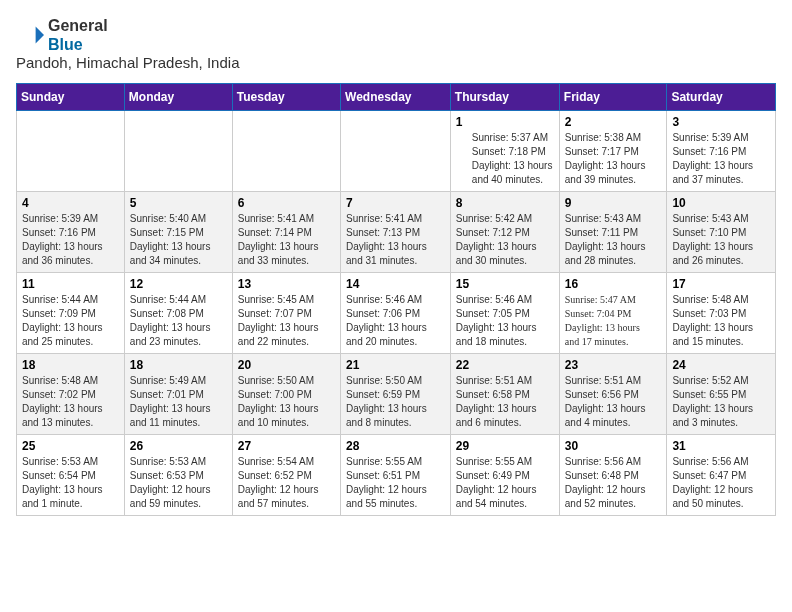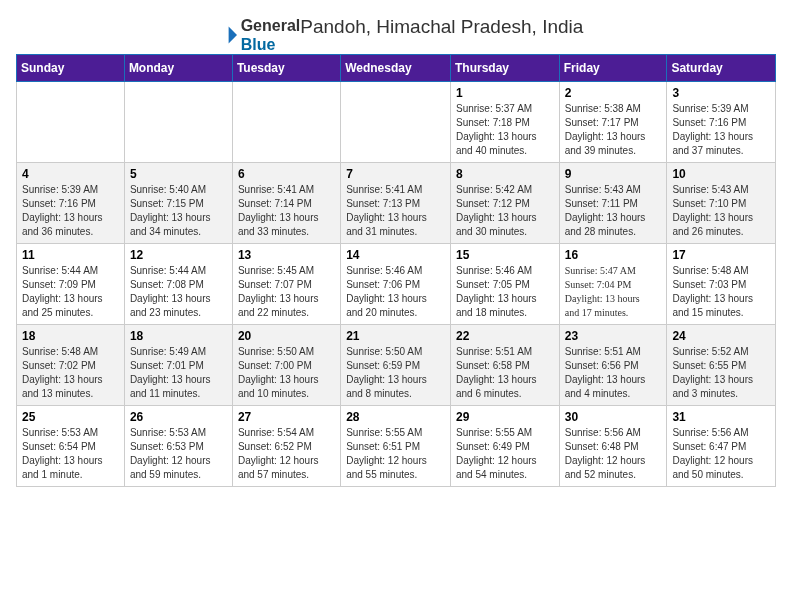--- a/index.html
+++ b/index.html
@@ -5,22 +5,24 @@
     * { box-sizing: border-box; margin: 0; padding: 0; }
     body {
       font-family: Arial, sans-serif;
       background: #fff;
       width: 792px;
       min-height: 612px;
       padding: 16px;
     }
     .header-area {
       display: flex;
-      justify-content: center;
+      justify-content: flex-end;
       align-items: flex-start;
+      margin-bottom: 12px;
+      flex-direction: column;
     }
     .logo {
       display: flex;
       align-items: center;
       gap: 4px;
     }
     .logo-text {
       font-size: 16px;
       font-weight: bold;
       line-height: 1.2;
@@ -33,21 +35,21 @@
     }
     .title-area {
       text-align: right;
     }
     .month-year {
       font-size: 36px;
       font-weight: normal;
       color: #333;
     }
     .location {
-      font-size: 19px;
+      font-size: 15px;
       color: #333;
     }
     .calendar {
       width: 100%;
       border-collapse: collapse;
       font-size: 10.5px;
     }
     .calendar th {
       background-color: #4c1d95;
       color: white;
@@ -115,21 +117,21 @@
       </tr>
   </thead>
   <tbody id="calendar-body">
   <tr>
         <td class="empty-cell"></td>
         <td class="empty-cell"></td>
         <td class="empty-cell"></td>
         <td class="empty-cell"></td>
         <td>
           <span class="day-number">1</span>
-          <div class="day-info" style="white-space: pre-line;">Sunrise: 5:37 AM
+          <div class="day-info" style="white-space: pre-line; margin-left: 16px;">Sunrise: 5:37 AM
 Sunset: 7:18 PM
 Daylight: 13 hours
 and 40 minutes.</div>
         </td>
         <td>
           <span class="day-number">2</span>
           <div class="day-info" style="white-space: pre-line;">Sunrise: 5:38 AM
 Sunset: 7:17 PM
 Daylight: 13 hours
 and 39 minutes.</div>

